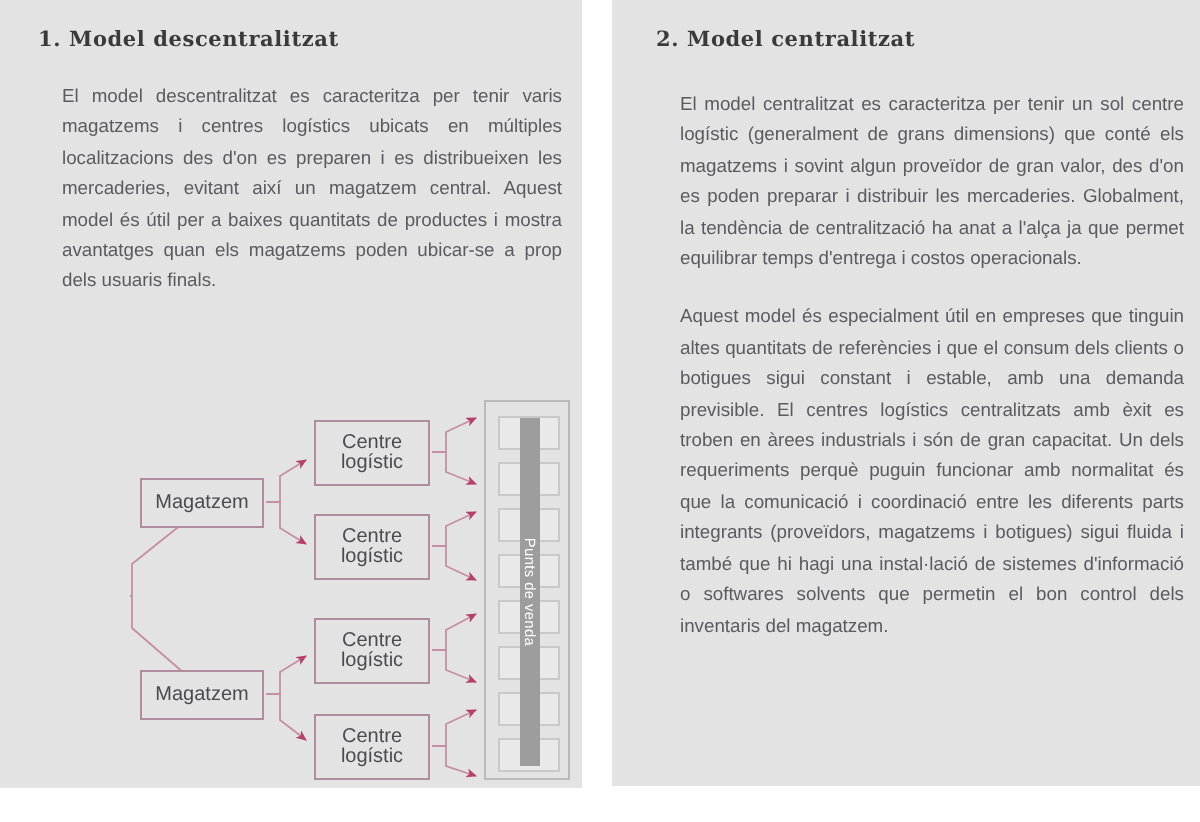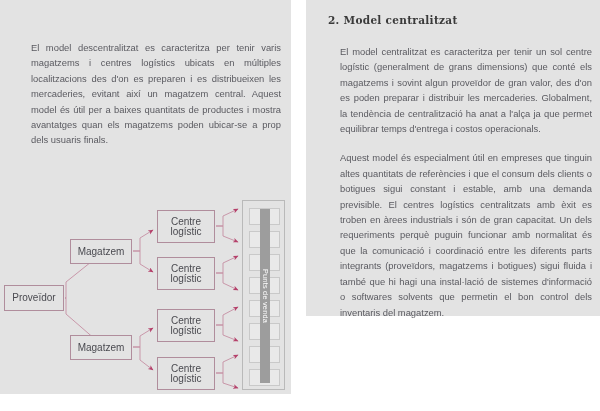--- a/index.html
+++ b/index.html
@@ -24,21 +24,21 @@
   #panel-left {
     left: 0px;
     top: 0px;
     width: 291px;
     height: 394px;
   }
   #panel-right {
     left: 306px;
     top: 0px;
     width: 294px;
-    height: 316px;
+    height: 393px;
   }
 
   .panel-title {
     position: absolute;
     left: 19px;
     top: 14px;
     font-family: "DejaVu Serif", serif;
     font-size: 10.5px;
     font-weight: 600;
     color: #3a3a3a;
@@ -148,20 +148,21 @@
     left: 0; top: 0;
     width: 291px;
     height: 204px;
     pointer-events: none;
   }
 </style>
 </head>
 <body>
 
 <div class="panel" id="panel-left">
+  <div class="panel-title">1. Model descentralitzat</div>
   <div class="panel-body">
     <p>El model descentralitzat es caracteritza per tenir varis magatzems i centres logístics ubicats en múltiples localitzacions des d'on es preparen i es distribueixen les mercaderies, evitant així un magatzem central. Aquest model és útil per a baixes quantitats de productes i mostra avantatges quan els magatzems poden ubicar-se a prop dels usuaris finals.</p>
   </div>
 
   <div id="diagram">
 
     <svg id="arrow-layer" viewBox="0 0 291 204" xmlns="http://www.w3.org/2000/svg">
       <defs>
         <marker id="ah" markerWidth="7" markerHeight="7" refX="5.4" refY="2.6" orient="auto">
           <path d="M0,0 L6,2.6 L0,5.2 L1.6,2.6 Z" fill="#b5406a"></path>
@@ -189,21 +190,20 @@
         <path d="M216,83 L223,83 L223,93 L238,100" marker-end="url(#ah)"></path>
 
         <path d="M216,135 L223,135 L223,125 L238,117" marker-end="url(#ah)"></path>
         <path d="M216,135 L223,135 L223,145 L238,151" marker-end="url(#ah)"></path>
 
         <path d="M216,183 L223,183 L223,172 L238,165" marker-end="url(#ah)"></path>
         <path d="M216,183 L223,183 L223,193 L238,198" marker-end="url(#ah)"></path>
       </g>
     </svg>
 
-    <div class="node" id="node-proveidor">Proveïdor</div>
     <div class="node" id="node-magatzem-1">Magatzem</div>
     <div class="node" id="node-magatzem-2">Magatzem</div>
     <div class="node" id="node-centre-1">Centre logístic</div>
     <div class="node" id="node-centre-2">Centre logístic</div>
     <div class="node" id="node-centre-3">Centre logístic</div>
     <div class="node" id="node-centre-4">Centre logístic</div>
 
     <div id="pos-block">
       <div id="pos-cells">
           <div class="pos-cell" style="top: 7px;"></div>

